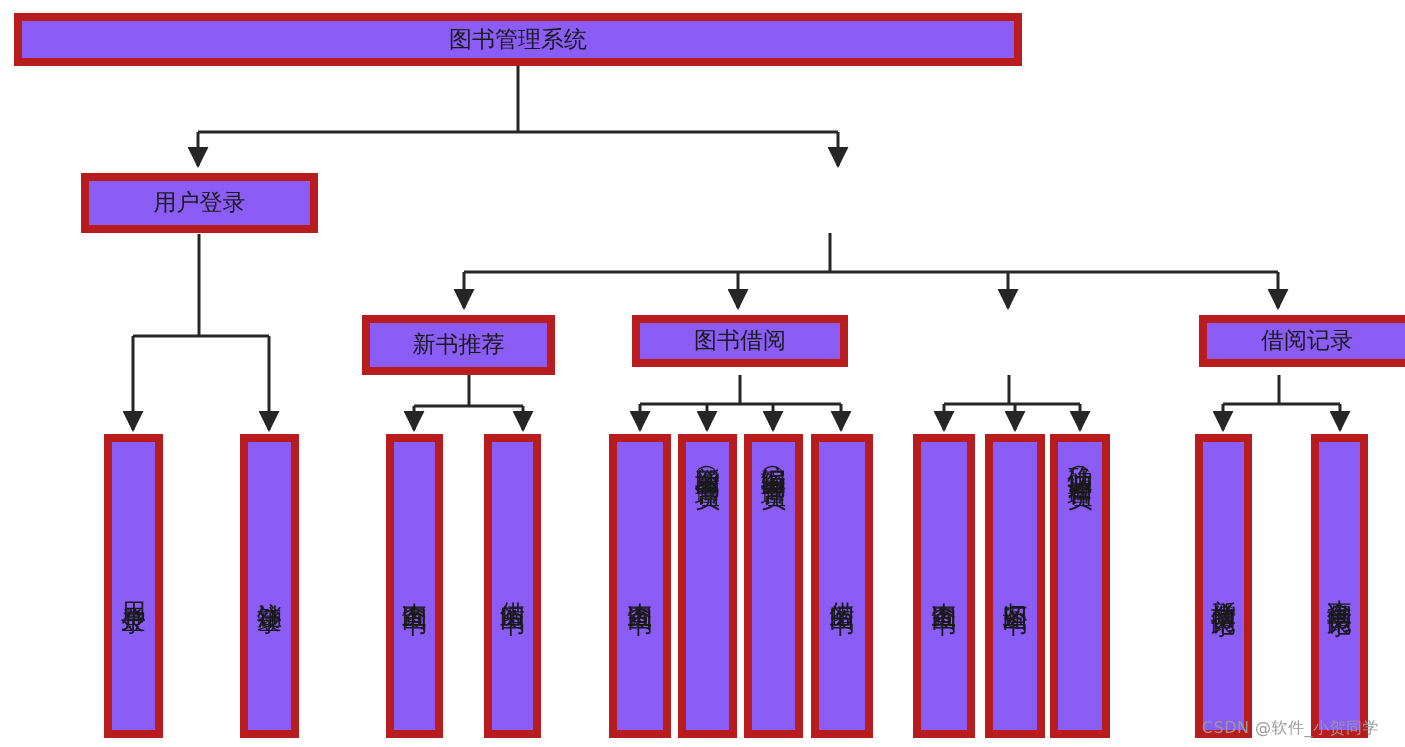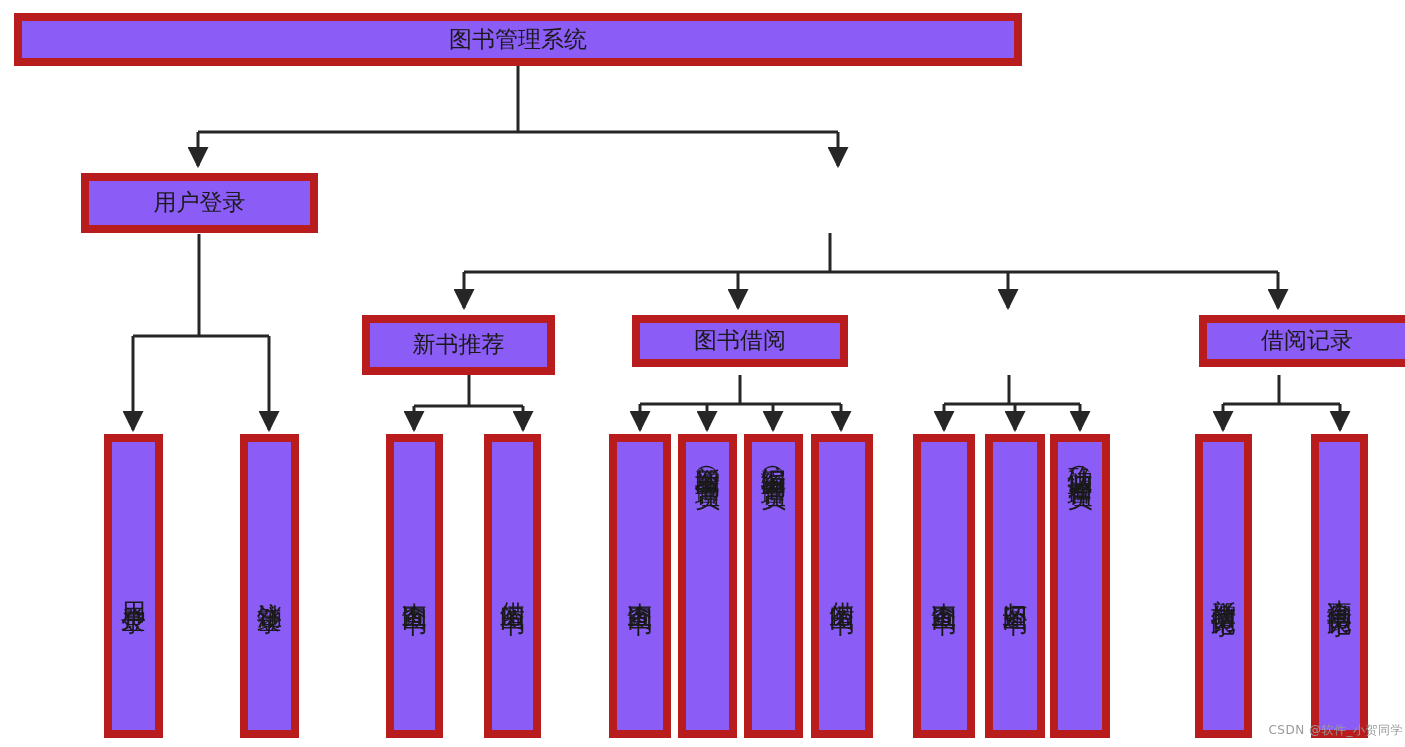--- a/index.html
+++ b/index.html
@@ -52,23 +52,23 @@
     letter-spacing: 3px;
     line-height: 1.0;
     white-space: nowrap;
   }
   .node.vert.center .label {
     margin-top: auto;
     margin-bottom: auto;
   }
   #watermark {
     position: absolute;
-    right: 2px;
+    right: 26px;
     bottom: 8px;
-    font-size: 12px;
+    font-size: 16px;
     color: #9a9a9a;
     letter-spacing: 0.5px;
     white-space: nowrap;
     pointer-events: none;
   }
 </style>
 </head>
 <body>
 
 <div id="canvas">

